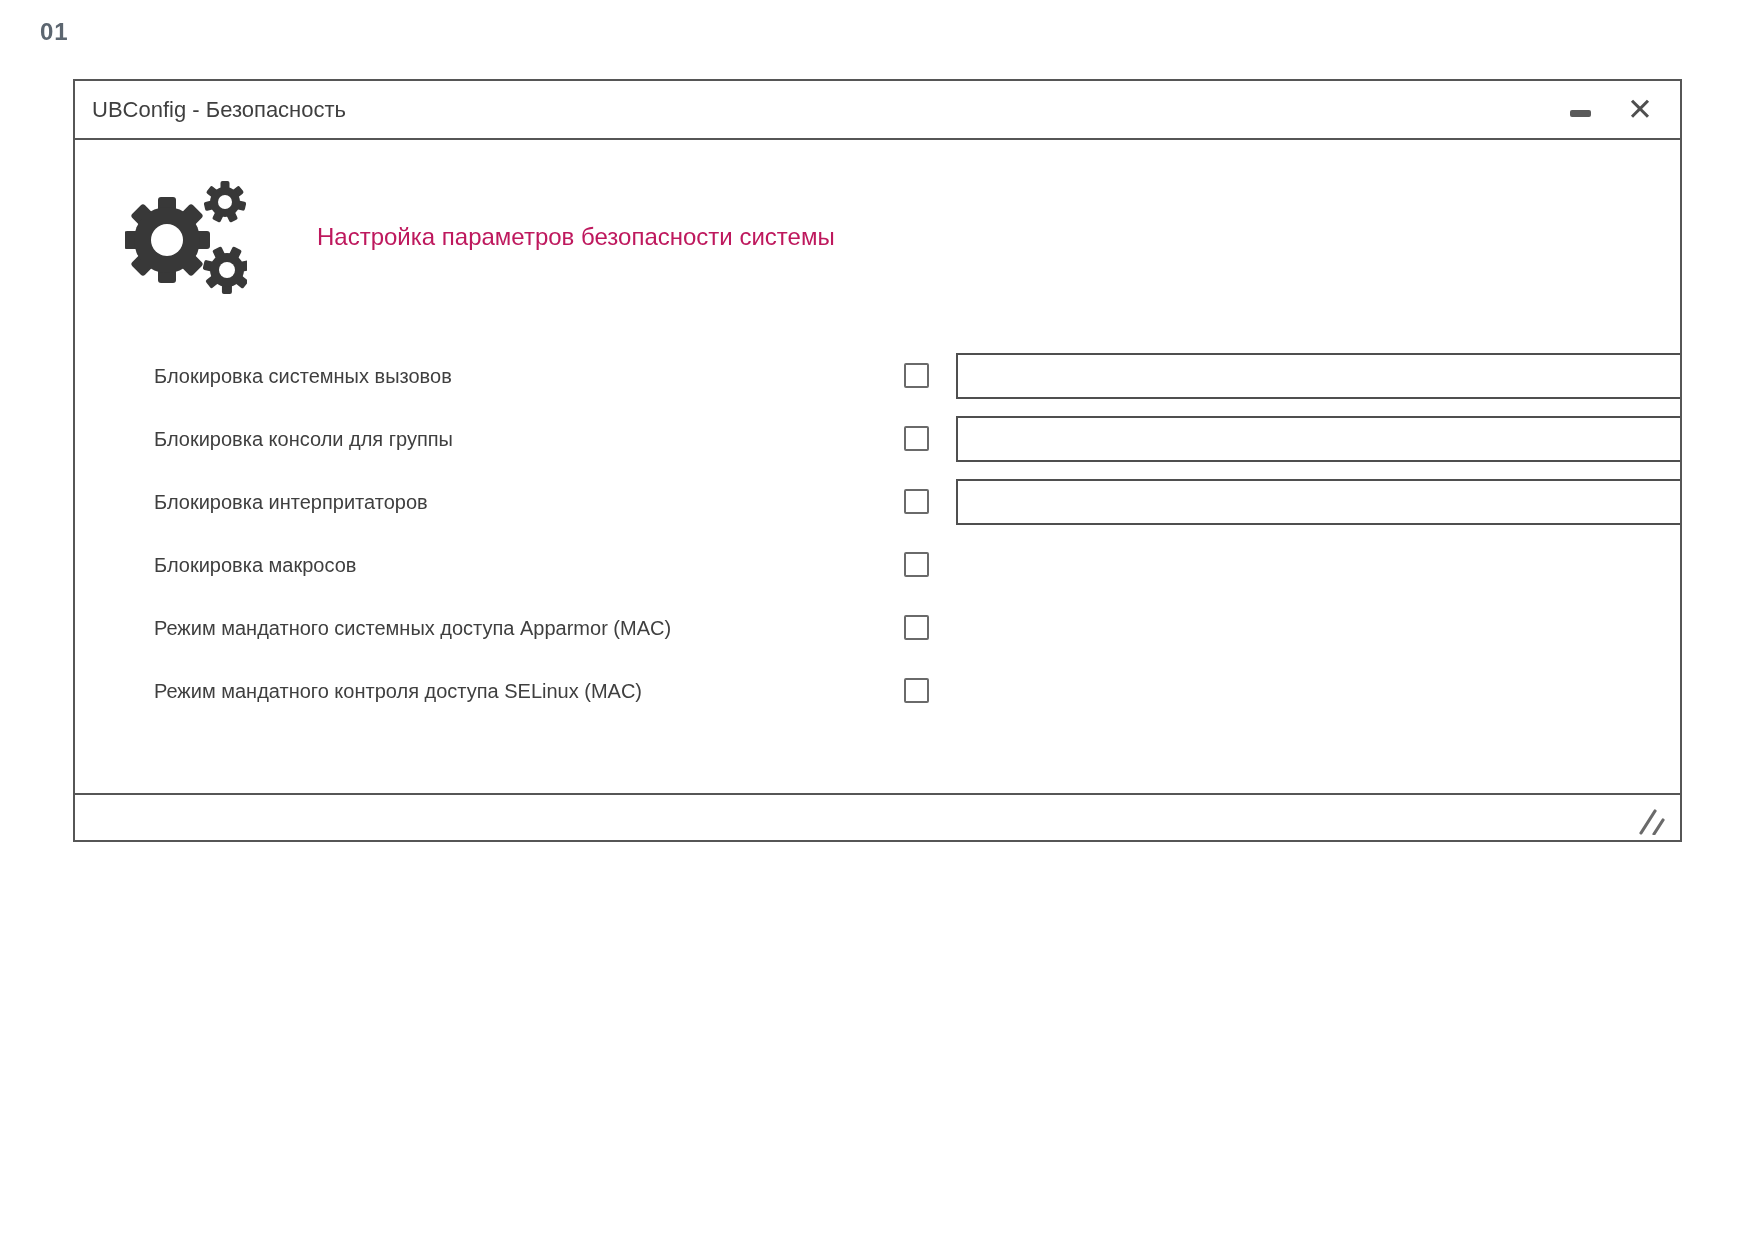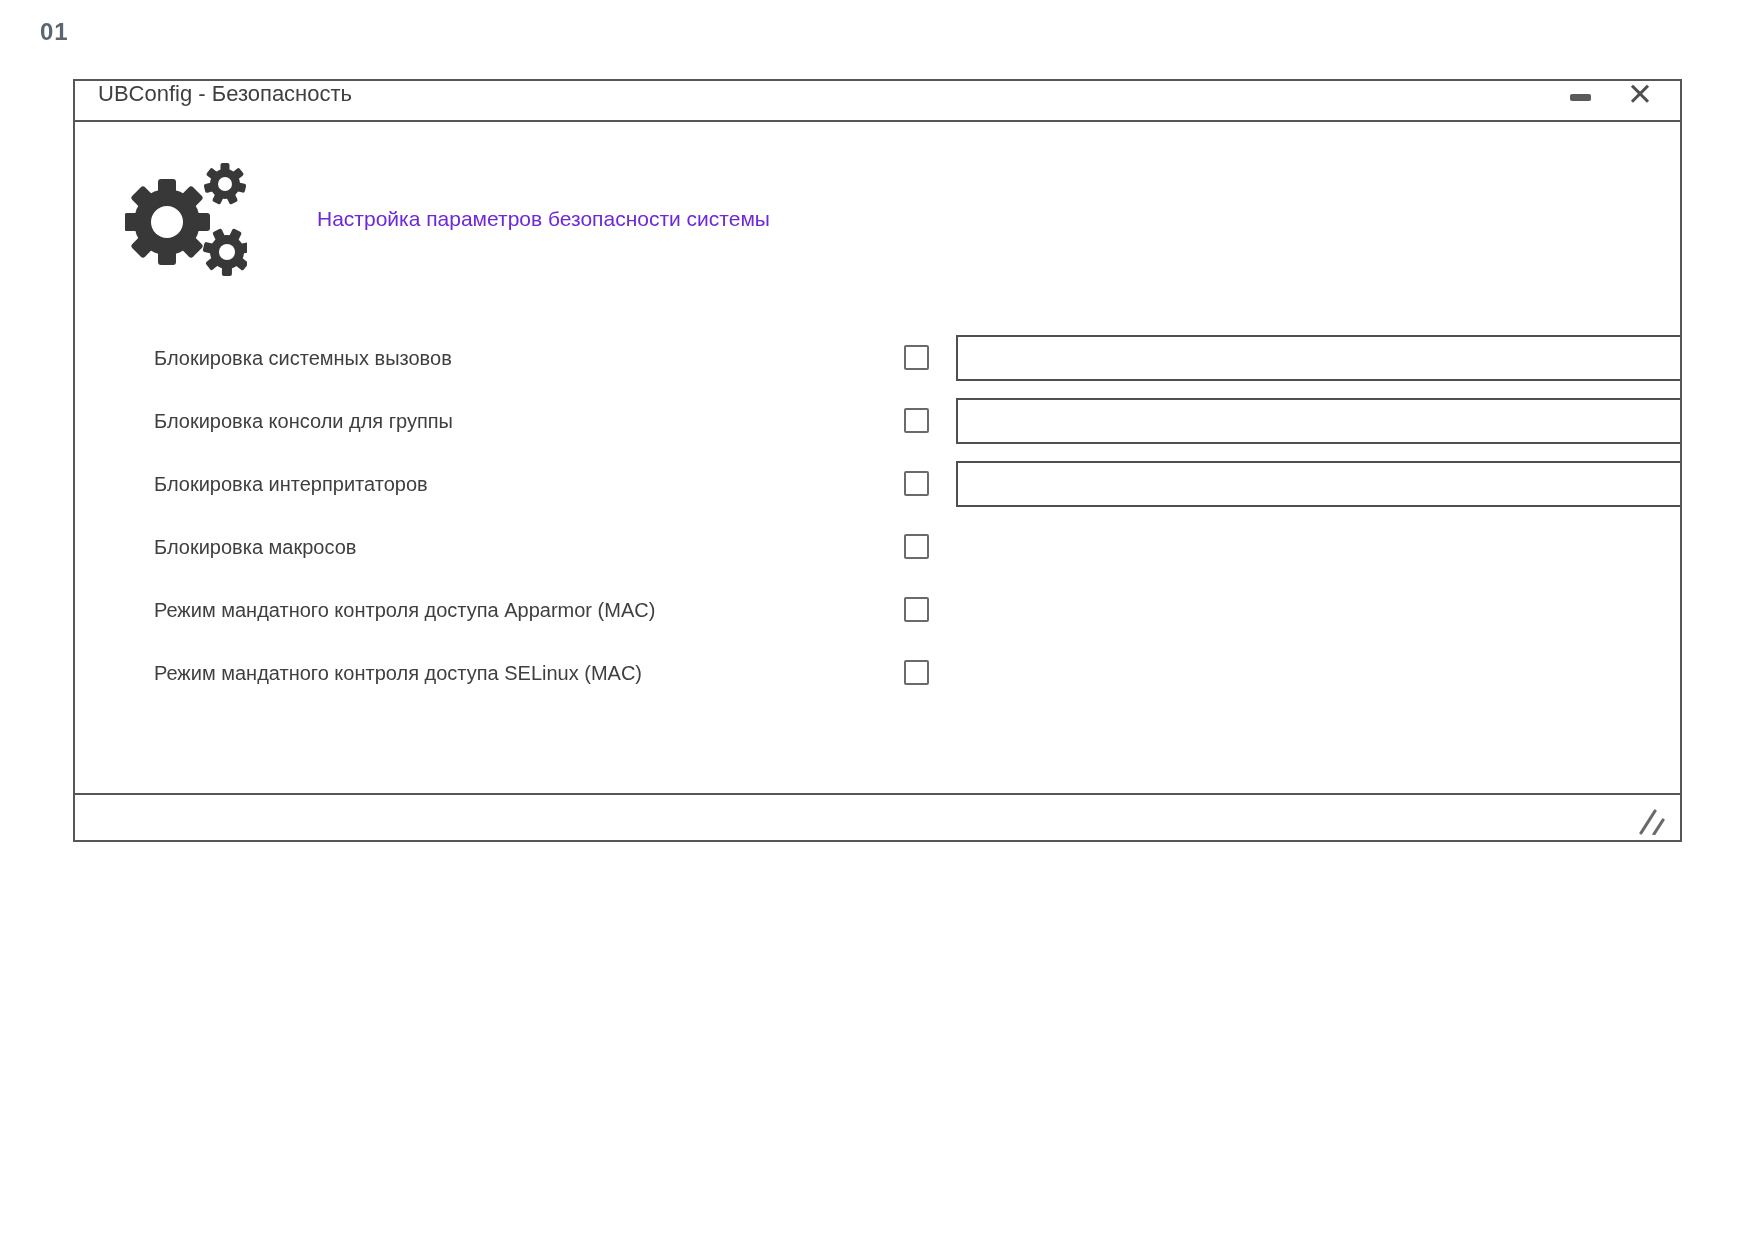--- a/index.html
+++ b/index.html
@@ -16,24 +16,24 @@
     letter-spacing: 1px;
   }
   .window {
     position: absolute; left: 73px; top: 79px;
     width: 1609px; height: 763px;
     border: 2px solid #565656;
     background: #ffffff;
   }
   
   .titlebar {
-    height: 41px;
+    height: 59px;
     border-bottom: 2px solid #565656;
-    display: flex; align-items: flex-start;
-    padding: 0 26px 0 23px;
+    display: flex; align-items: center;
+    padding: 0 26px 0 17px;
   }
   .titlebar .title {
     flex: 1;
     font-size: 22px;
     color: #3f3f3f;
     white-space: nowrap;
   }
   .min-btn {
     width: 24px; height: 24px;
     margin-right: 34px;
@@ -59,22 +59,22 @@
     height: 659px;
     overflow: hidden;
   }
   .header-block {
     display: flex; align-items: center;
     margin: 34px 0 0 50px;
     gap: 70px;
   }
   .gears { width: 122px; height: 125px; flex: 0 0 auto; }
   .header-text {
-    font-size: 21px;
-    color: #6d28d9;
+    font-size: 24px;
+    color: #be185d;
     white-space: nowrap;
   }
   .form { margin-top: 54px; }
   .row {
     position: relative;
     height: 46px;
     margin-bottom: 17px;
     margin-left: 36px;
   }
   .row .label {
@@ -202,21 +202,21 @@
         <span class="checkbox" role="checkbox" aria-checked="false"></span>
         <input class="textbox" type="text" value="" style="">
       </div>
 
       <div class="row">
         <span class="label">Блокировка макросов</span>
         <span class="checkbox" role="checkbox" aria-checked="false"></span>
       </div>
 
       <div class="row">
-        <span class="label">Режим мандатного контроля доступа Apparmor (MAC)</span>
+        <span class="label">Режим мандатного системных доступа Apparmor (MAC)</span>
         <span class="checkbox" role="checkbox" aria-checked="false"></span>
       </div>
 
       <div class="row">
         <span class="label">Режим мандатного контроля доступа SELinux (MAC)</span>
         <span class="checkbox" role="checkbox" aria-checked="false"></span>
       </div>
 
     </div>
   </div>

